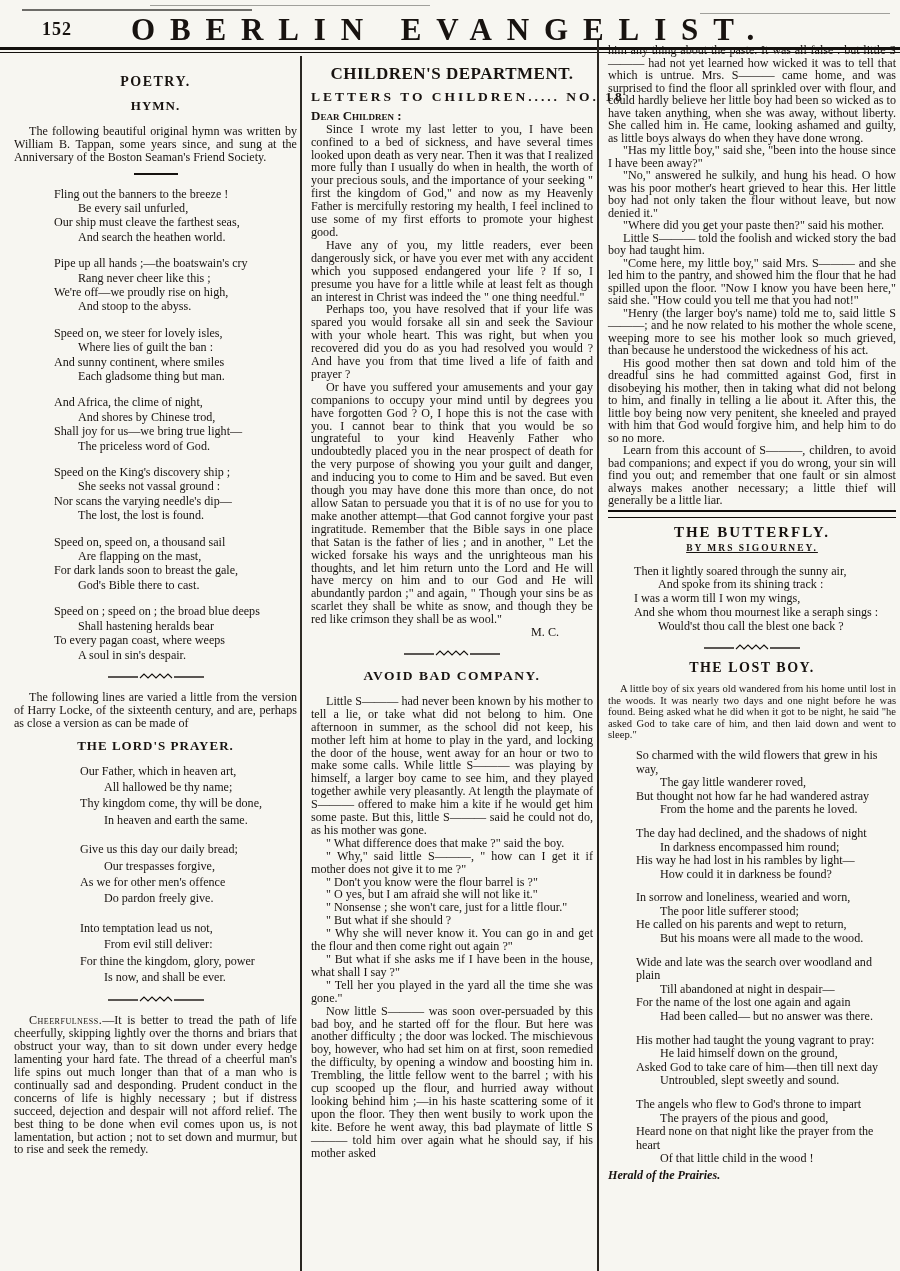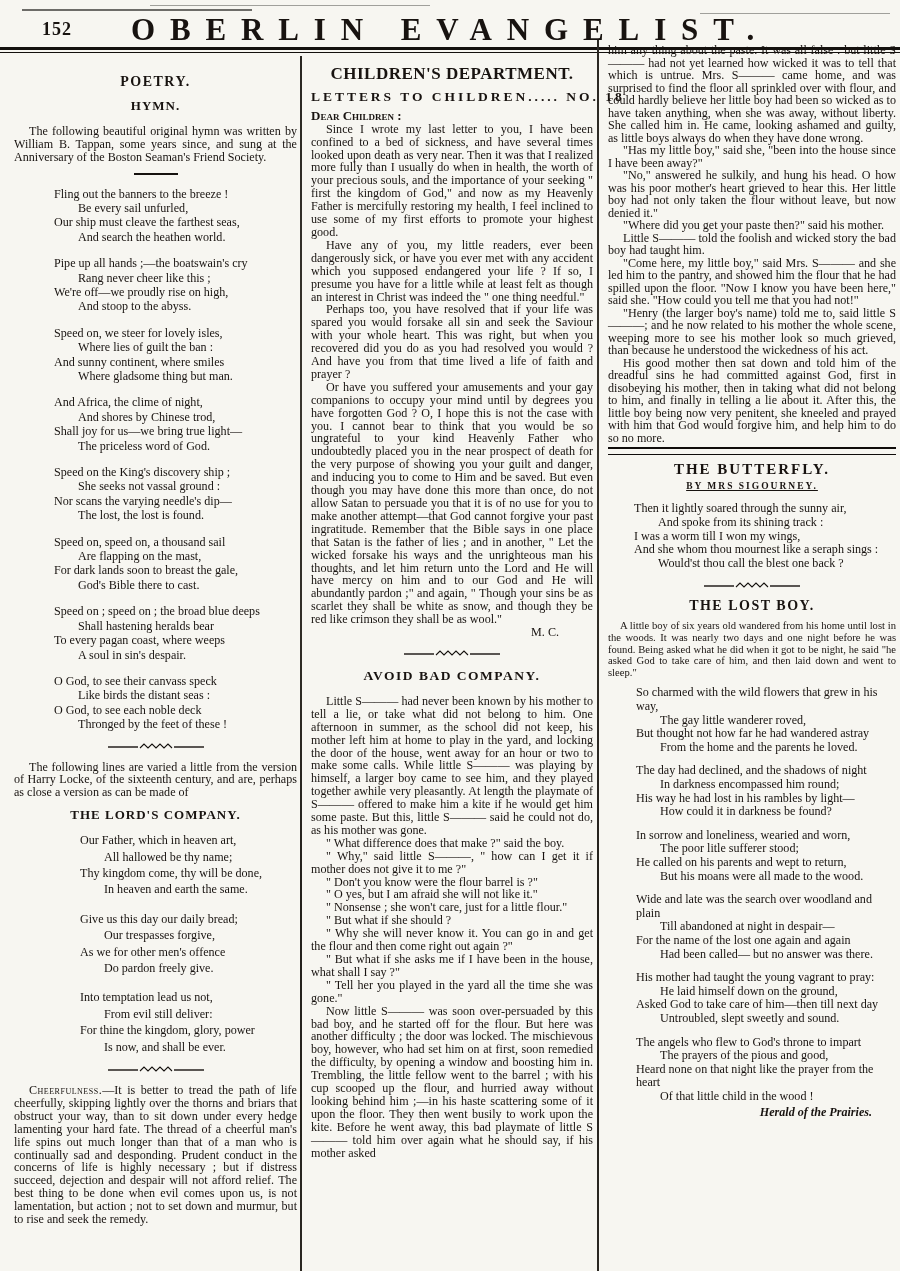--- a/index.html
+++ b/index.html
@@ -51,21 +51,21 @@
   .lost-poem{margin-left:28px;line-height:13.6px;}
   .lost-poem + .lost-poem{margin-top:10px;}
 
   .prose .pline{text-indent:15px;text-align:justify;}
 
   .ornament{display:block;margin:10px auto;width:96px;height:9px;}
   .ornament svg{display:block;}
   .short-rule{width:44px;height:2px;background:#16120f;margin:9px auto 12px;}
   .dbl-rule{height:5px;border-top:2.6px solid #0f0c0a;border-bottom:1.2px solid #0f0c0a;margin:3px 0 2px;}
   .sig{text-align:right;padding-right:34px;text-indent:0;}
-  .credit{text-align:right;padding-right:24px;font-style:italic;font-weight:bold;text-indent:0;margin-top:3px;}
+  .credit{text-align:left;padding-right:24px;font-style:italic;font-weight:bold;text-indent:0;margin-top:3px;}
   .intro-small{font-size:10.6px;line-height:11.6px;text-indent:12px;margin:0 0 8px;}
 </style>
 </head>
 <body>
 
 <div class="artifact" style="left:22px;top:9px;width:230px;height:2px;opacity:.8;"></div>
 <div class="artifact" style="left:150px;top:5px;width:280px;height:1px;opacity:.5;"></div>
 <div class="artifact" style="left:700px;top:13px;width:190px;height:1px;opacity:.5;"></div>
 
 <div class="pagenum">152</div>
@@ -92,21 +92,21 @@
   <div class="poem hymn-poem">
       <div class="pline">Pipe up all hands ;—the boatswain's cry</div>
       <div class="pline ind">Rang never cheer like this ;</div>
       <div class="pline">We're off—we proudly rise on high,</div>
       <div class="pline ind">And stoop to the abyss.</div>
     </div>
   <div class="poem hymn-poem">
       <div class="pline">Speed on, we steer for lovely isles,</div>
       <div class="pline ind">Where lies of guilt the ban :</div>
       <div class="pline">And sunny continent, where smiles</div>
-      <div class="pline ind">Where gladsome thing but man.</div>
+      <div class="pline ind">Each gladsome thing but man.</div>
     </div>
   <div class="poem hymn-poem">
       <div class="pline">And Africa, the clime of night,</div>
       <div class="pline ind">And shores by Chinese trod,</div>
       <div class="pline">Shall joy for us—we bring true light—</div>
       <div class="pline ind">The priceless word of God.</div>
     </div>
   <div class="poem hymn-poem">
       <div class="pline">Speed on the King's discovery ship ;</div>
       <div class="pline ind">She seeks not vassal ground :</div>
@@ -118,39 +118,33 @@
       <div class="pline ind">Are flapping on the mast,</div>
       <div class="pline">For dark lands soon to breast the gale,</div>
       <div class="pline ind">God's Bible there to cast.</div>
     </div>
   <div class="poem hymn-poem">
       <div class="pline">Speed on ; speed on ; the broad blue deeps</div>
       <div class="pline ind">Shall hastening heralds bear</div>
       <div class="pline">To every pagan coast, where weeps</div>
       <div class="pline ind">A soul in sin's despair.</div>
     </div>
-  <div class="poem hymn-poem">
-      <div class="pline">O God, to see their canvass speck</div>
-      <div class="pline ind">Like birds the distant seas :</div>
-      <div class="pline">O God, to see each noble deck</div>
-      <div class="pline ind">Thronged by the feet of these !</div>
-    </div>
 
   <span class="ornament">
     <svg width="96" height="9" viewBox="0 0 96 9">
         <g stroke="#16120f" fill="none" stroke-width="1.4">
           <path d="M0 5 h30"></path>
           <path d="M66 5 h30"></path>
           <path d="M32 6 l4 -4 l4 4 l4 -4 l4 4 l4 -4 l4 4 l4 -4 l4 4" stroke-width="1.1"></path>
         </g>
       </svg>
   </span>
 
   <p class="para">The following lines are varied a little from the version of Harry Locke, of the sixteenth century, and are, perhaps as close a version as can be made of</p>
-  <div class="h-sec h-lords">THE LORD'S COMPANY.</div>
+  <div class="h-sec h-lords">THE LORD'S PRAYER.</div>
 
   <div class="poem lords-poem">
       <div class="pline">Our Father, which in heaven art,</div>
       <div class="pline ind">All hallowed be thy name;</div>
       <div class="pline">Thy kingdom come, thy will be done,</div>
       <div class="pline ind">In heaven and earth the same.</div>
     </div>
   <div class="poem lords-poem">
       <div class="pline">Give us this day our daily bread;</div>
       <div class="pline ind">Our trespasses forgive,</div>
@@ -216,20 +210,21 @@
 
 <div class="col" id="col3">
   <p class="para noindent">him any thing about the paste.  It was all false : but little S——— had not yet learned how wicked it was to tell that which is untrue.  Mrs. S——— came home, and was surprised to find the floor all sprinkled over with flour, and could hardly believe her little boy had been so wicked as to have taken anything, when she was away, without liberty.  She called him in. He came, looking ashamed and guilty, as little boys always do when they have done wrong.</p>
   <p class="para">"Has my little boy," said she, "been into the house since I have been away?"</p>
   <p class="para">"No," answered he sulkily, and hung his head.  O how was his poor mother's heart grieved to hear this. Her little boy had not only taken the flour without leave, but now denied it."</p>
   <p class="para">"Where did you get your paste then?" said his mother.</p>
   <p class="para">Little S——— told the foolish and wicked story the bad boy had taught him.</p>
   <p class="para">"Come here, my little boy," said Mrs. S——— and she led him to the pantry, and showed him the flour that he had spilled upon the floor.  "Now I know you have been here," said she.  "How could you tell me that you had not!"</p>
   <p class="para">"Henry (the larger boy's name) told me to, said little S———; and he now related to his mother the whole scene, weeping more to see his mother look so much grieved, than because he understood the wickedness of his act.</p>
   <p class="para">His good mother then sat down and told him of the dreadful sins he had committed against God, first in disobeying his mother, then in taking what did not belong to him, and finally in telling a lie about it.  After this, the little boy being now very penitent, she kneeled and prayed with him that God would forgive him, and help him to do so no more.</p>
+  <p class="para">Learn from this account of S———, children, to avoid bad companions; and expect if you do wrong, your sin will find you out; and remember that one fault or sin almost always makes another necessary; a little thief will generally be a little liar.</p>
 
   <div class="dbl-rule"></div>
 
   <div class="h-sec h-butterfly">THE BUTTERFLY.</div>
   <div class="h-byline">BY MRS SIGOURNEY.</div>
   <div class="poem bfly-poem">
       <div class="pline">Then it lightly soared through the sunny air,</div>
       <div class="pline ind">And spoke from its shining track :</div>
       <div class="pline">I was a worm till I won my wings,</div>
       <div class="pline">And she whom thou mournest like a seraph sings :</div>

